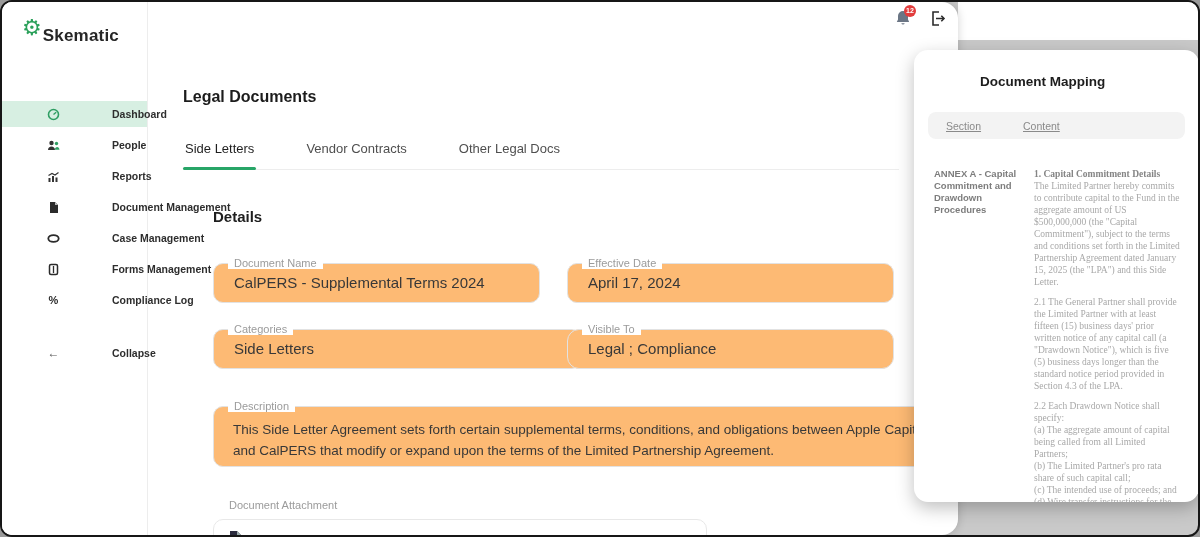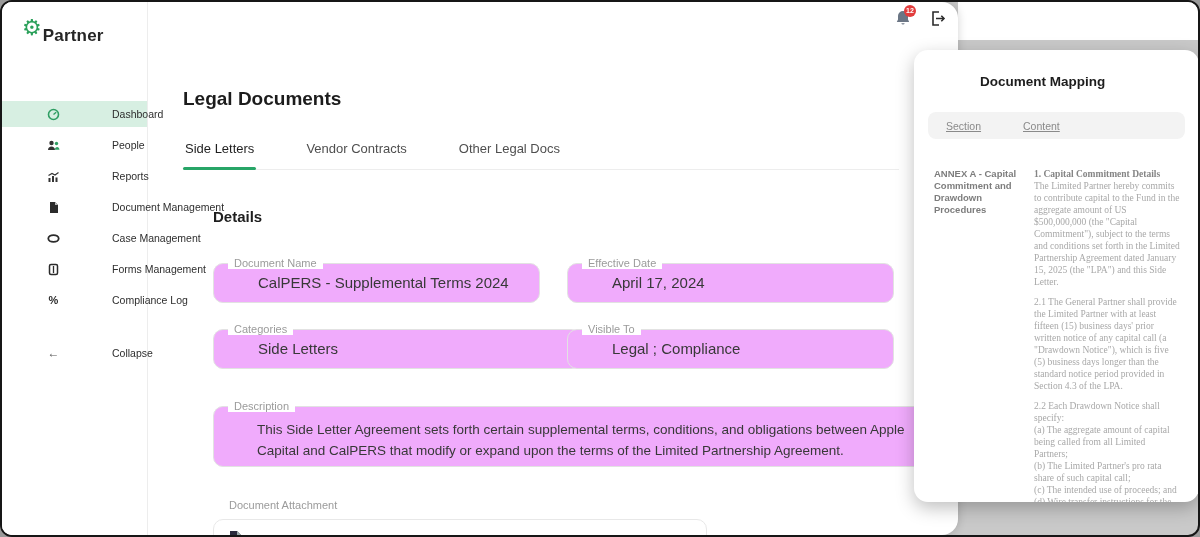--- a/index.html
+++ b/index.html
@@ -21,42 +21,42 @@
   #sidebar { position:absolute; left:0; top:0; width:146px; height:533px; background:#fff; border-right:1px solid #ededed; }
   #logo { display:flex; align-items:flex-start; padding:16px 0 0 20px; }
   #logo .gear { color:#2aa05a; font-size:22px; line-height:20px; margin-right:1px; }
   #logo .logo-text { font-size:17px; font-weight:700; color:#262626; letter-spacing:.2px; margin-top:8px; }
   #nav { position:absolute; left:0; top:99px; width:100%; }
   .nav-item { position:relative; display:flex; align-items:center; height:26px; margin-bottom:5px; padding-left:45px; cursor:pointer; }
   .nav-item.active { background:#d7efe2; }
   .nav-icon { width:13px; height:13px; margin-right:7px; display:flex; align-items:center; justify-content:center; flex:0 0 13px; }
   .nav-icon svg { display:block; }
   .nav-icon .glyph { font-size:11px; font-weight:700; color:#2b2b2b; line-height:13px; }
-  .nav-label { font-size:10.5px; font-weight:400; color:#2e2e2e; white-space:nowrap;padding-left:45px; }
+  .nav-label { font-size:10.5px; font-weight:700; color:#2e2e2e; white-space:nowrap;padding-left:45px; }
   .nav-item.collapse { margin-top:27px; }
   .nav-item.collapse .glyph { color:#555; font-weight:400; font-size:12px; }
   
   #bell { position:absolute; left:892px; top:7px; width:20px; height:20px; cursor:pointer; }
   #bell-badge { position:absolute; left:10px; top:-4px; min-width:12px; height:12px; border-radius:7px; background:#e23c3c;
     color:#fff; font-size:7px; font-weight:700; line-height:12px; text-align:center; padding:0 2px; }
   #logout { position:absolute; left:927px; top:8px; width:18px; height:18px; cursor:pointer; }
   
-  #page-title { position:absolute; left:181px; top:86px; font-size:19px; font-weight:700; color:#1c1c1c; }
+  #page-title { position:absolute; left:181px; top:86px; font-size:16px; font-weight:700; color:#1c1c1c; }
   #tabbar { position:absolute; left:181px; top:133px; width:716px; display:flex; gap:48px; border-bottom:1px solid #ededed; }
   .tab { position:relative; font-size:13px; color:#4f4f4f; padding:6px 2px 13px; cursor:pointer; white-space:nowrap; }
   .tab.active { color:#1f1f1f; }
   .tab.active .tab-underline { position:absolute; left:0; right:0; bottom:-1px; height:3px; background:#27a567; border-radius:2px; }
   #details-title { position:absolute; left:211px; top:206px; font-size:15px; font-weight:700; color:#1e1e1e; }
-  .field { position:absolute; border:1px solid #e2e2e2; border-radius:10px; background:#f0abfc;padding-left:24px; }
+  .field { position:absolute; border:1px solid #e2e2e2; border-radius:10px; background:#fdba74; }
   .field-label { position:absolute; top:-7px; left:14px; background:#fff; padding:0 6px; font-size:11px; color:#9b9b9b; white-space:nowrap; }
   .field-value { font-size:15px; color:#383838; padding-left:20px; line-height:38px; white-space:nowrap; overflow:hidden; }
   #field-docname    { left:211px; top:261px; width:327px; height:40px; }
   #field-effdate    { left:565px; top:261px; width:327px; height:40px; }
   #field-categories { left:211px; top:327px; width:368px; height:40px; }
-  #field-visible    { left:565px; top:327px; width:327px; height:40px; }
+  #field-visible    { left:565px; top:327px; width:327px; height:40px;border-radius:12px; }
   #field-description{ left:211px; top:404px; width:753px; height:61px; }
   #field-description .field-value { line-height:21px; padding:12px 19px 0; font-size:13.5px; white-space:normal; }
   #attachment-label { position:absolute; left:227px; top:497px; font-size:11px; color:#9b9b9b; }
   #attachment-box { position:absolute; left:211px; top:517px; width:494px; height:42px; border:1px solid #e8e8e8; border-radius:10px; background:#fff; display:flex; align-items:center; padding-left:14px; cursor:pointer; }
   #attachment-box .file-name { font-size:13px; color:#d8437f; margin-left:8px; white-space:nowrap; }
   
   #mapping-card {
     position:absolute; left:912px; top:48px; width:285px; height:452px; background:#fff;
     border-radius:14px; box-shadow:0 6px 18px rgba(0,0,0,.25); overflow:hidden;
   }
@@ -76,21 +76,21 @@
 <body>
 
 <div id="frame">
   <div id="top-strip"></div>
 
   <div id="main-window">
 
     <div id="sidebar">
       <div id="logo">
         <span class="gear">⚙</span>
-        <span class="logo-text">Partner</span>
+        <span class="logo-text">Skematic</span>
       </div>
       <div id="nav">
         <div class="nav-item active">
           <span class="nav-icon">
             <svg width="13" height="13" viewBox="0 0 13 13">
                 <circle cx="6.5" cy="6.5" r="5" fill="none" stroke="#2f9e63" stroke-width="1.6"></circle>
                 <line x1="6.5" y1="6.5" x2="9.2" y2="4.2" stroke="#2f9e63" stroke-width="1.4"></line>
               </svg>
           </span>
           <span class="nav-label">Dashboard</span>

